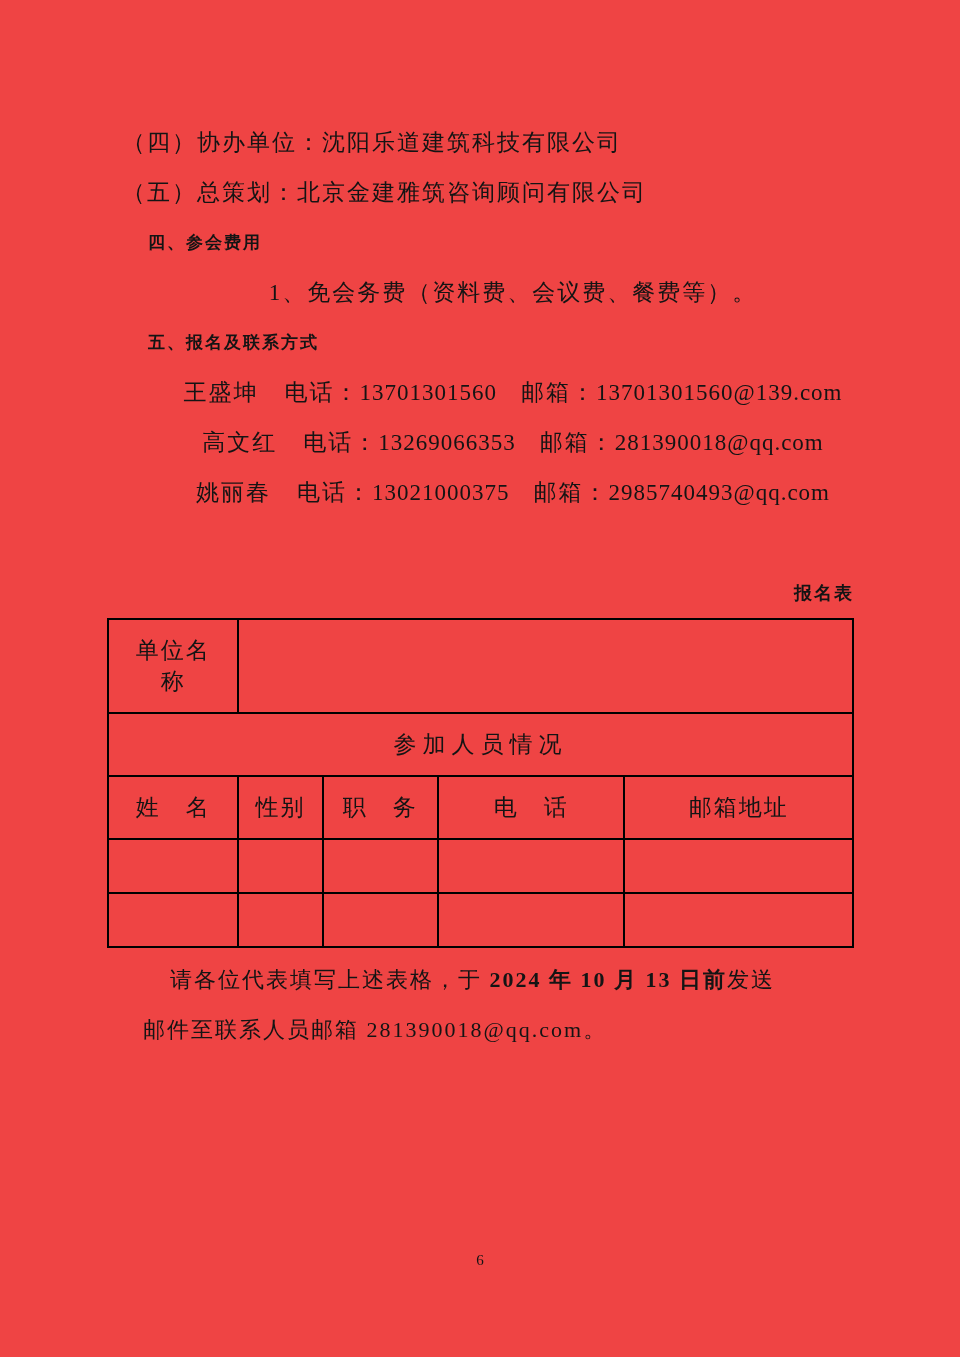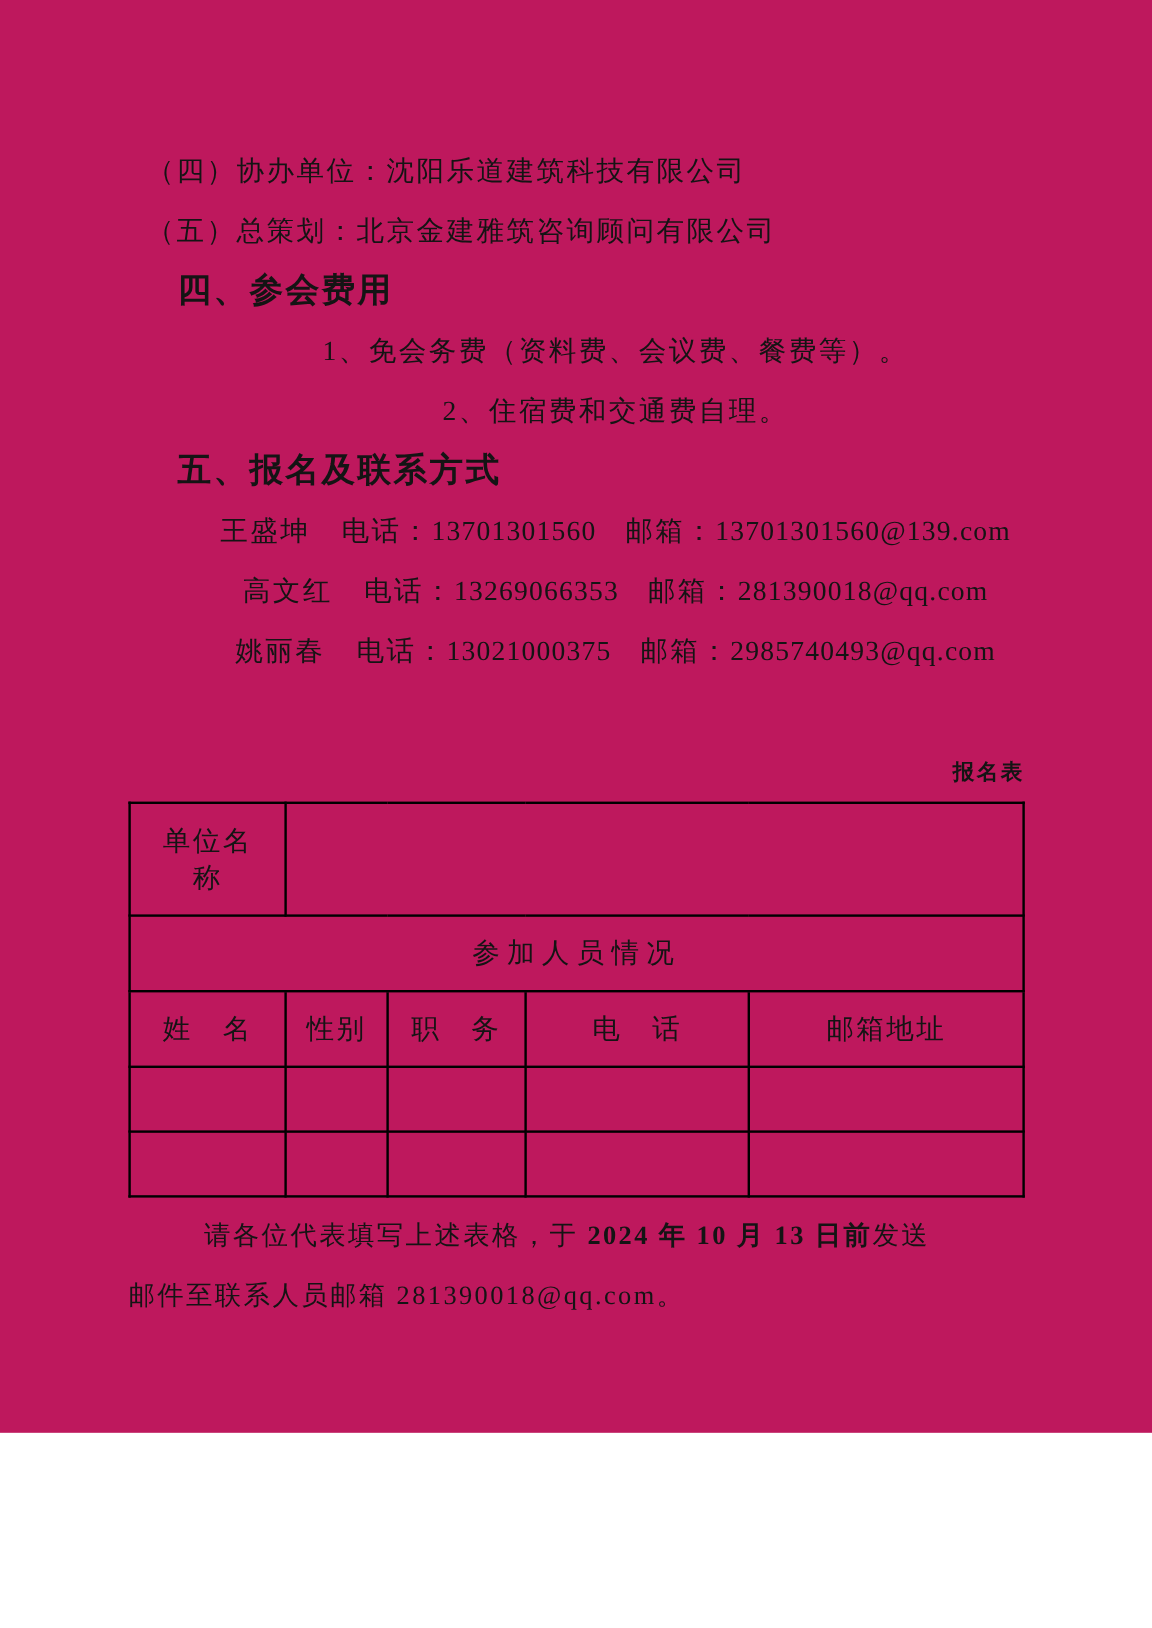--- a/index.html
+++ b/index.html
@@ -4,37 +4,37 @@
 <style>
   * { margin:0; padding:0; box-sizing:border-box; }
   html,body { background:#ffffff; }
   body {
     width:960px; height:1357px;
     font-family:"Liberation Serif","DejaVu Serif",serif;
     color:#141414;
   }
   .page {
     position:relative;
-    width:960px; height:1194px;
-    background:#be185d;
+    width:960px; height:1357px;
+    background:#ef4444;
     overflow:hidden;
   }
   .content {
     position:absolute;
     left:107px; top:118px;
     width:747px;
   }
   .line {
     height:50px; line-height:50px;
     font-size:23px;
     letter-spacing:2px;
     white-space:nowrap;
   }
   .intro   { margin-left:15px; }
-  .heading { margin-left:41px; font-weight:bold; font-size:28px; }
+  .heading { margin-left:41px; font-weight:bold; font-size:17px; }
   .item    { margin-left:65px;text-align:center; }
   .contact .c-name  { margin-right:26px; }
   .contact .c-phone { margin-right:24px; letter-spacing:1px; }
   .contact .c-email { letter-spacing:1px; }
 
   .form-title {
     margin-top:50px;
     height:50px; line-height:50px;
     text-align:right;
     font-weight:bold;
@@ -57,21 +57,21 @@
   }
   .form-table td.group-cell { letter-spacing:6px; }
 
   .close-line {
     height:50px; line-height:50px;
     font-size:22px;
     letter-spacing:2px;
     white-space:nowrap;
   }
   .close-line.l1 { margin-top:7px; margin-left:63px; }
-  .close-line.l2 { }
+  .close-line.l2 { margin-left:36px; }
   .close-line .b { font-weight:bold; }
 
   .page-number {
     position:absolute;
     left:0; right:0; top:1252px;
     text-align:center;
     font-size:15px;
     letter-spacing:0;
   }
 </style>
@@ -79,21 +79,20 @@
 <body>
 
 <div class="page">
   <div class="content">
 
     <div class="line intro">（四）协办单位：沈阳乐道建筑科技有限公司</div>
     <div class="line intro">（五）总策划：北京金建雅筑咨询顾问有限公司</div>
 
     <div class="line heading">四、参会费用</div>
     <div class="line item">1、免会务费（资料费、会议费、餐费等）。</div>
-    <div class="line item">2、住宿费和交通费自理。</div>
 
     <div class="line heading">五、报名及联系方式</div>
 
     <div class="line item contact">
       <span class="c-name">王盛坤</span><span class="c-pl">电话：</span><span class="c-phone">13701301560</span><span class="c-el">邮箱：</span><span class="c-email">13701301560@139.com</span>
     </div>
     <div class="line item contact">
       <span class="c-name">高文红</span><span class="c-pl">电话：</span><span class="c-phone">13269066353</span><span class="c-el">邮箱：</span><span class="c-email">281390018@qq.com</span>
     </div>
     <div class="line item contact">

